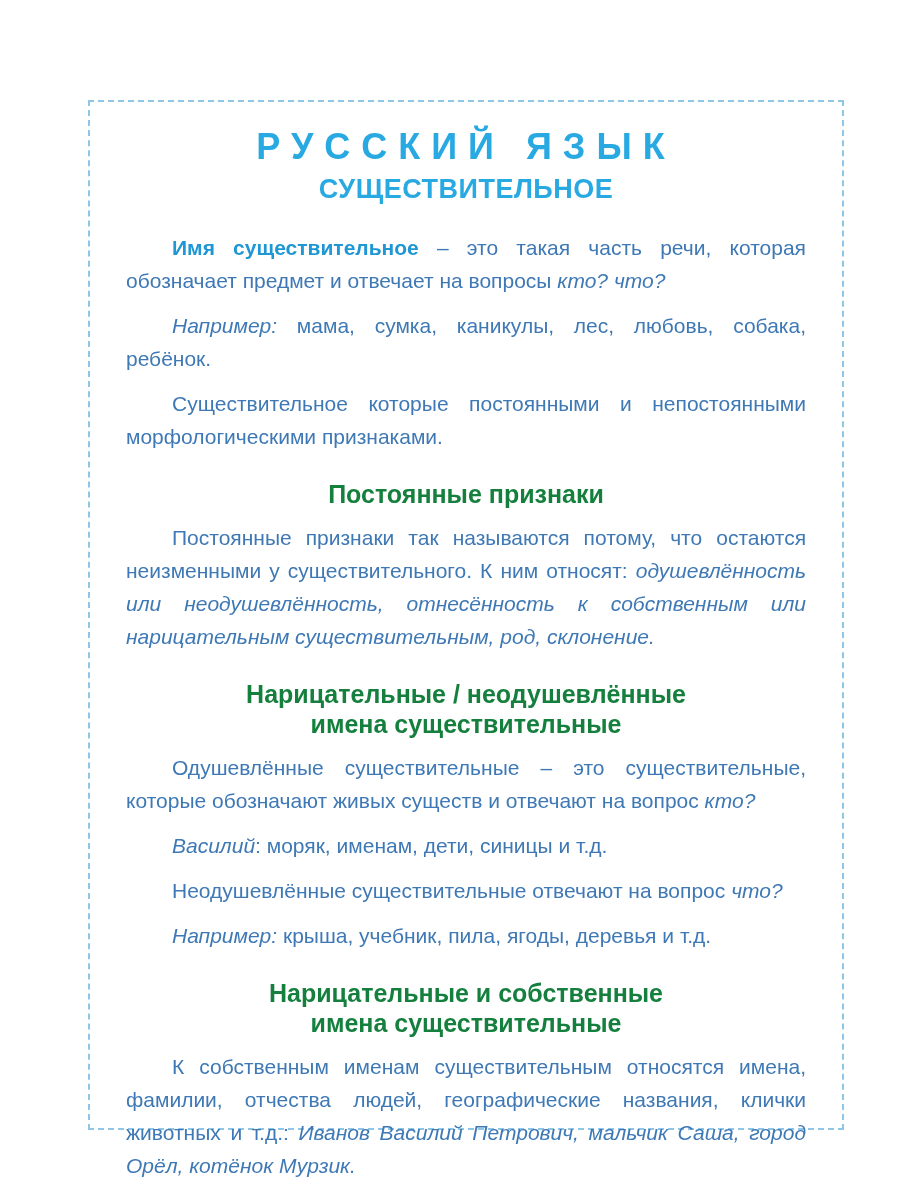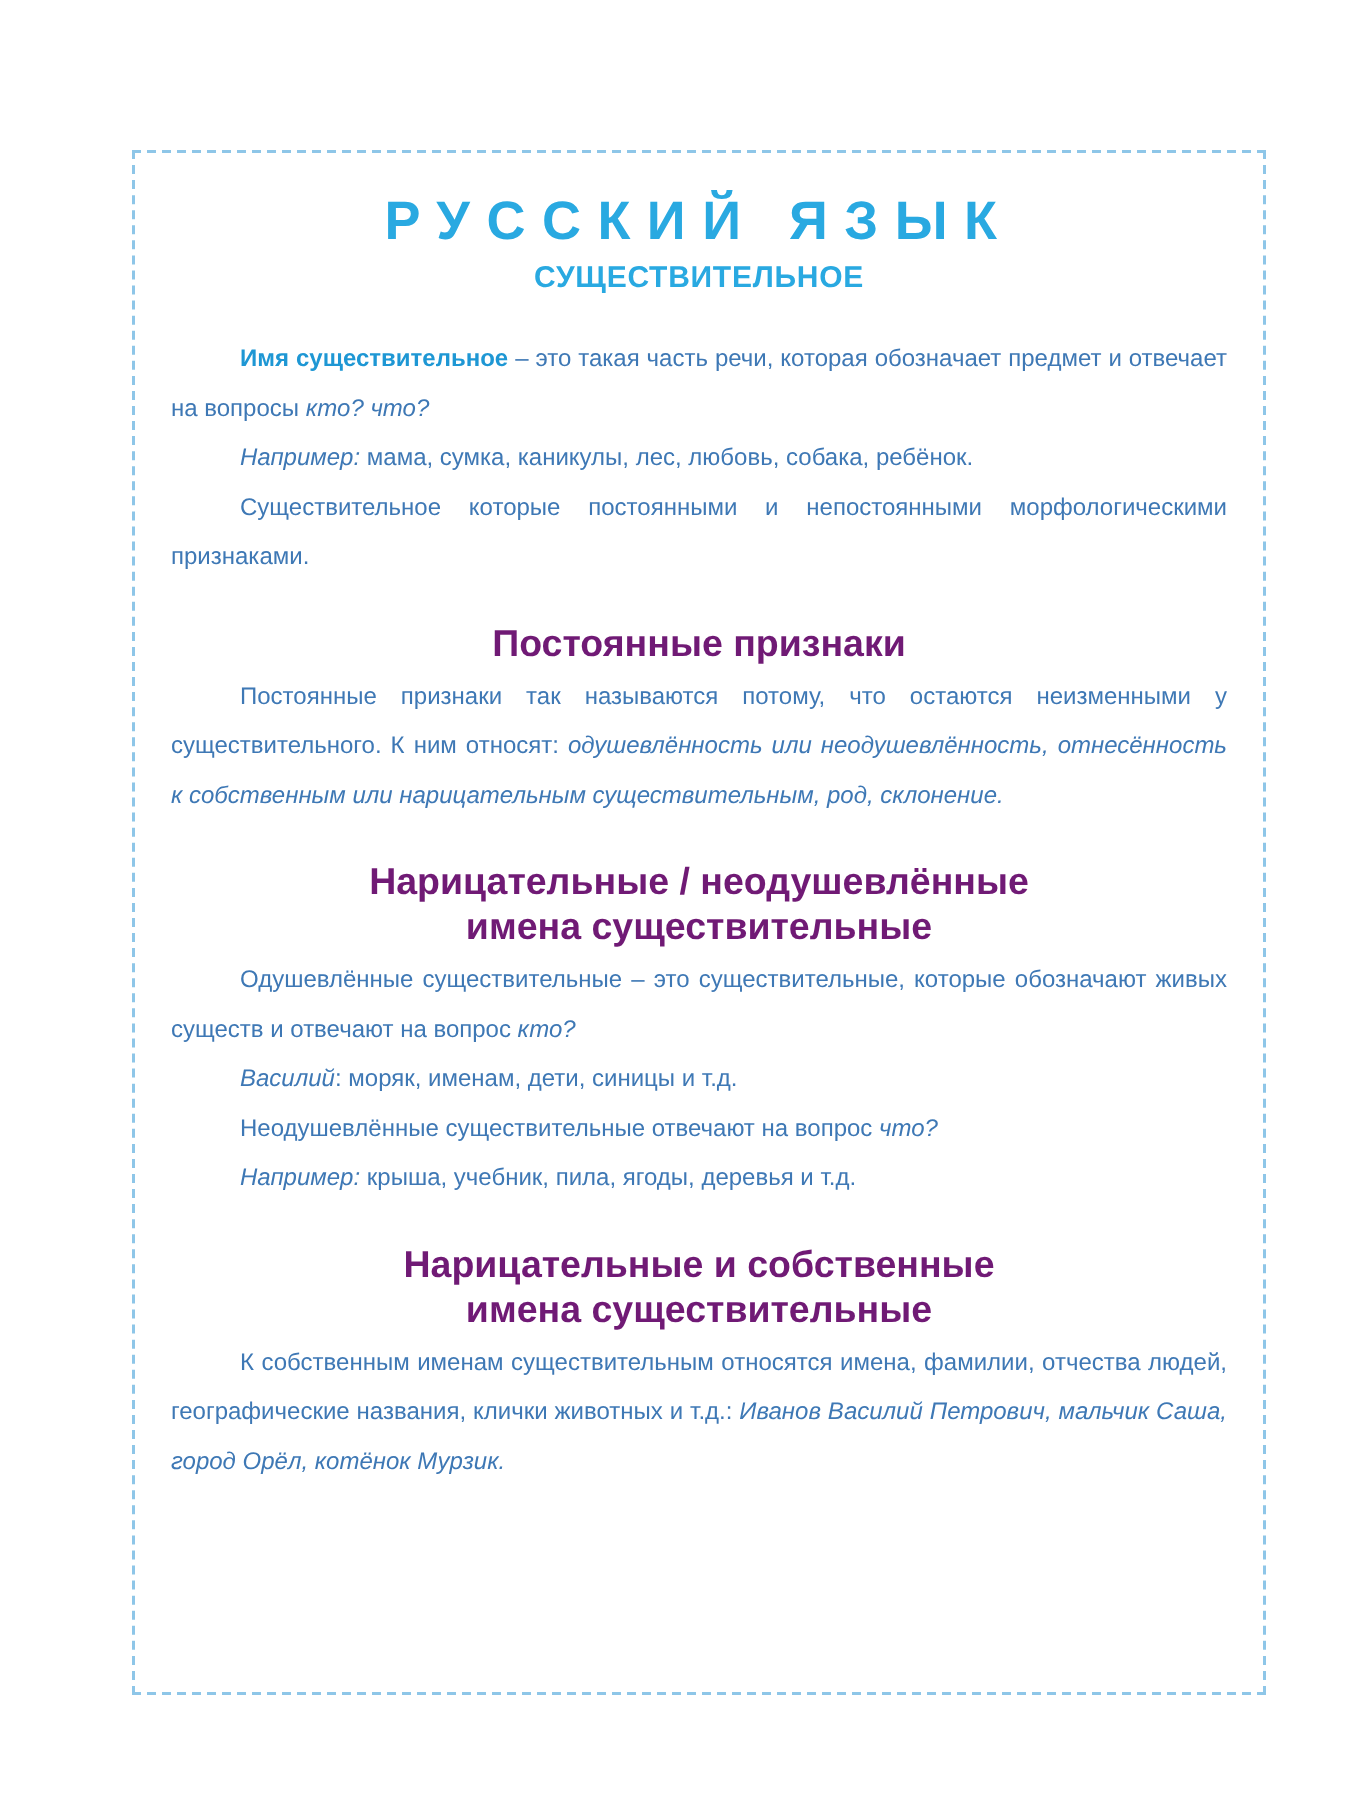--- a/index.html
+++ b/index.html
@@ -31,47 +31,47 @@
     margin: 4px 0 6px 0;
     text-align: center;
     font-size: 36px;
     font-weight: bold;
     letter-spacing: 11px;
     color: #29a9e1;
   }
   .doc-subtitle {
     margin: 0 0 26px 0;
     text-align: center;
-    font-size: 20px;
+    font-size: 27px;
     font-weight: bold;
     letter-spacing: 0.5px;
     color: #29a9e1;
   }
   .para {
-    margin: 0;
+    margin: 12px;
     color: #3e78b5;
-    font-size: 16px;
+    font-size: 21px;
     line-height: 33px;
     text-align: justify;
     text-indent: 46px;
   }
   .lead-bold {
     font-weight: bold;
     color: #1e97d4;
   }
   .em {
     font-style: italic;
   }
   .section-heading {
     margin: 26px 0 4px 0;
     text-align: center;
     font-size: 25px;
     line-height: 30px;
     font-weight: bold;
-    color: #701a75;
+    color: #15803d;
   }
   .section-heading .hline { display: block; }
 </style>
 </head>
 <body>
 
 <div class="sheet">
   <div class="frame">
 
     <h1 class="doc-title">РУССКИЙ ЯЗЫК</h1>

